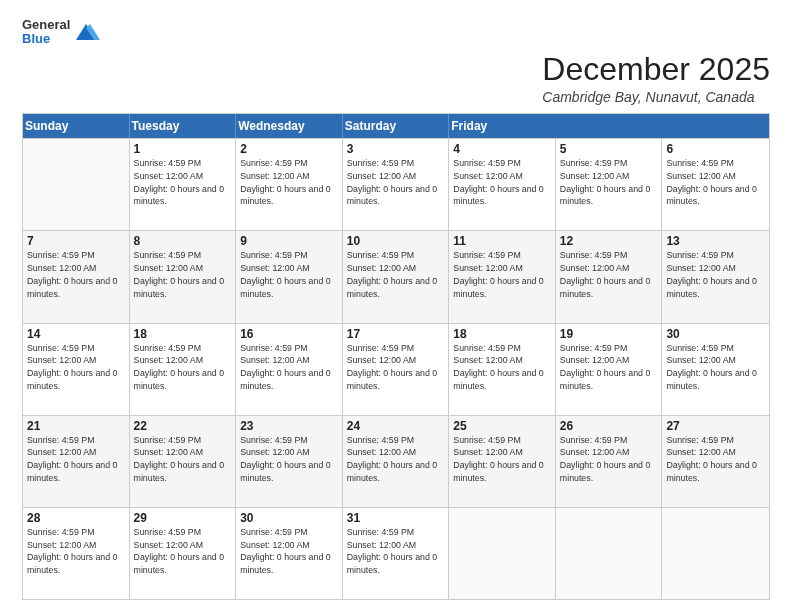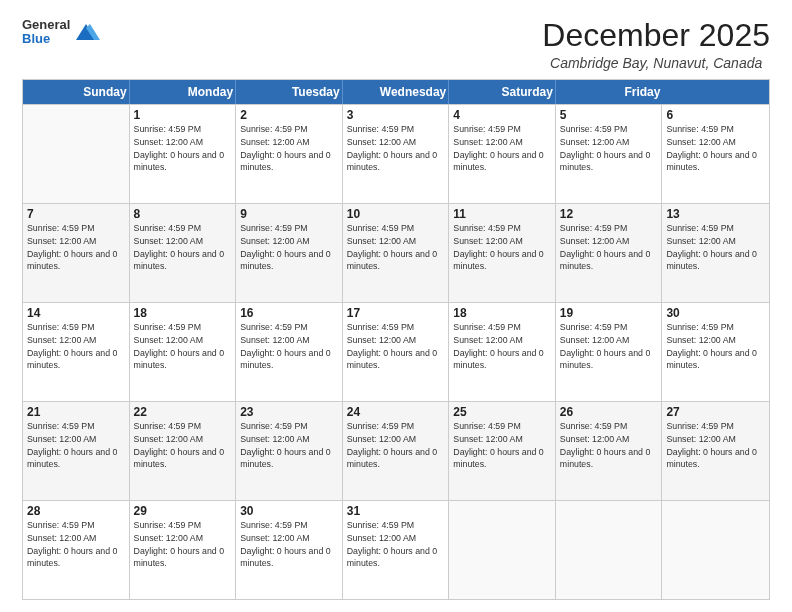--- a/index.html
+++ b/index.html
@@ -36,21 +36,22 @@
       line-height: 1.1;
     }
     .logo-general { color: #333; text-align: right; }
     .logo-blue { color: #1a6dc0; }
     .logo-icon {
       width: 28px;
       height: 28px;
       margin-left: 2px;
     }
     .title-block {
-      text-align: center;
+      text-align: left;
+      margin-top: 34px;
     }
     .month-title {
       font-size: 32px;
       font-weight: normal;
       color: #222;
       line-height: 1.1;
     }
     .location-title {
       font-size: 14px;
       color: #444;
@@ -65,21 +66,21 @@
     }
     .cal-header {
       display: grid;
       grid-template-columns: repeat(7, 1fr);
       background: #2e6db4;
     }
     .cal-header-cell {
       color: #fff;
       font-size: 12px;
       font-weight: bold;
-      text-align: right;
+      text-align: left;
       padding: 5px 2px;
       border-right: 1px solid #5a8fd0;
     }
     .cal-header-cell:last-child { border-right: none; }
     .cal-body {
       flex: 1;
       display: flex;
       flex-direction: column;
     }
     .cal-row {
@@ -135,21 +136,20 @@
     </div>
     <div class="title-block">
       <div class="month-title">December 2025</div>
       <div class="location-title">Cambridge Bay, Nunavut, Canada</div>
     </div>
   </div>
 
   <div class="calendar">
     <div class="cal-header">
       <div class="cal-header-cell">Sunday</div>
-      <div class="cal-header-cell">Monday</div>
       <div class="cal-header-cell">Tuesday</div>
       <div class="cal-header-cell">Wednesday</div>
       <div class="cal-header-cell">Saturday</div>
       <div class="cal-header-cell">Friday</div>
     </div>
     <div class="cal-body" id="cal-body">
     <div class="cal-row">
           <div class="cal-cell empty"></div>
           <div class="cal-cell">
             <div class="day-num">1</div>

